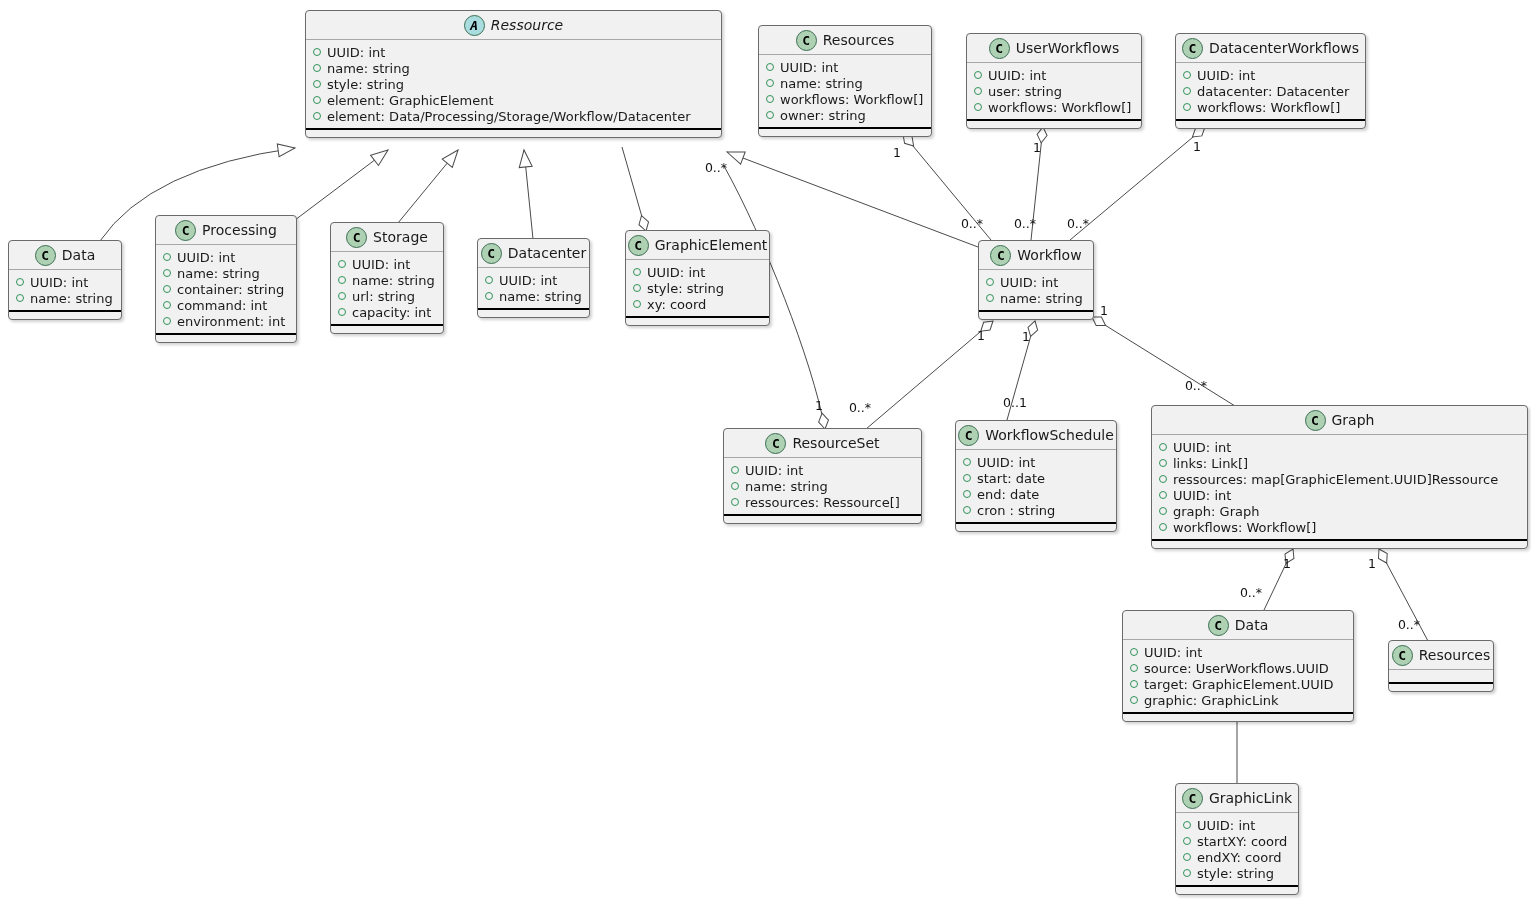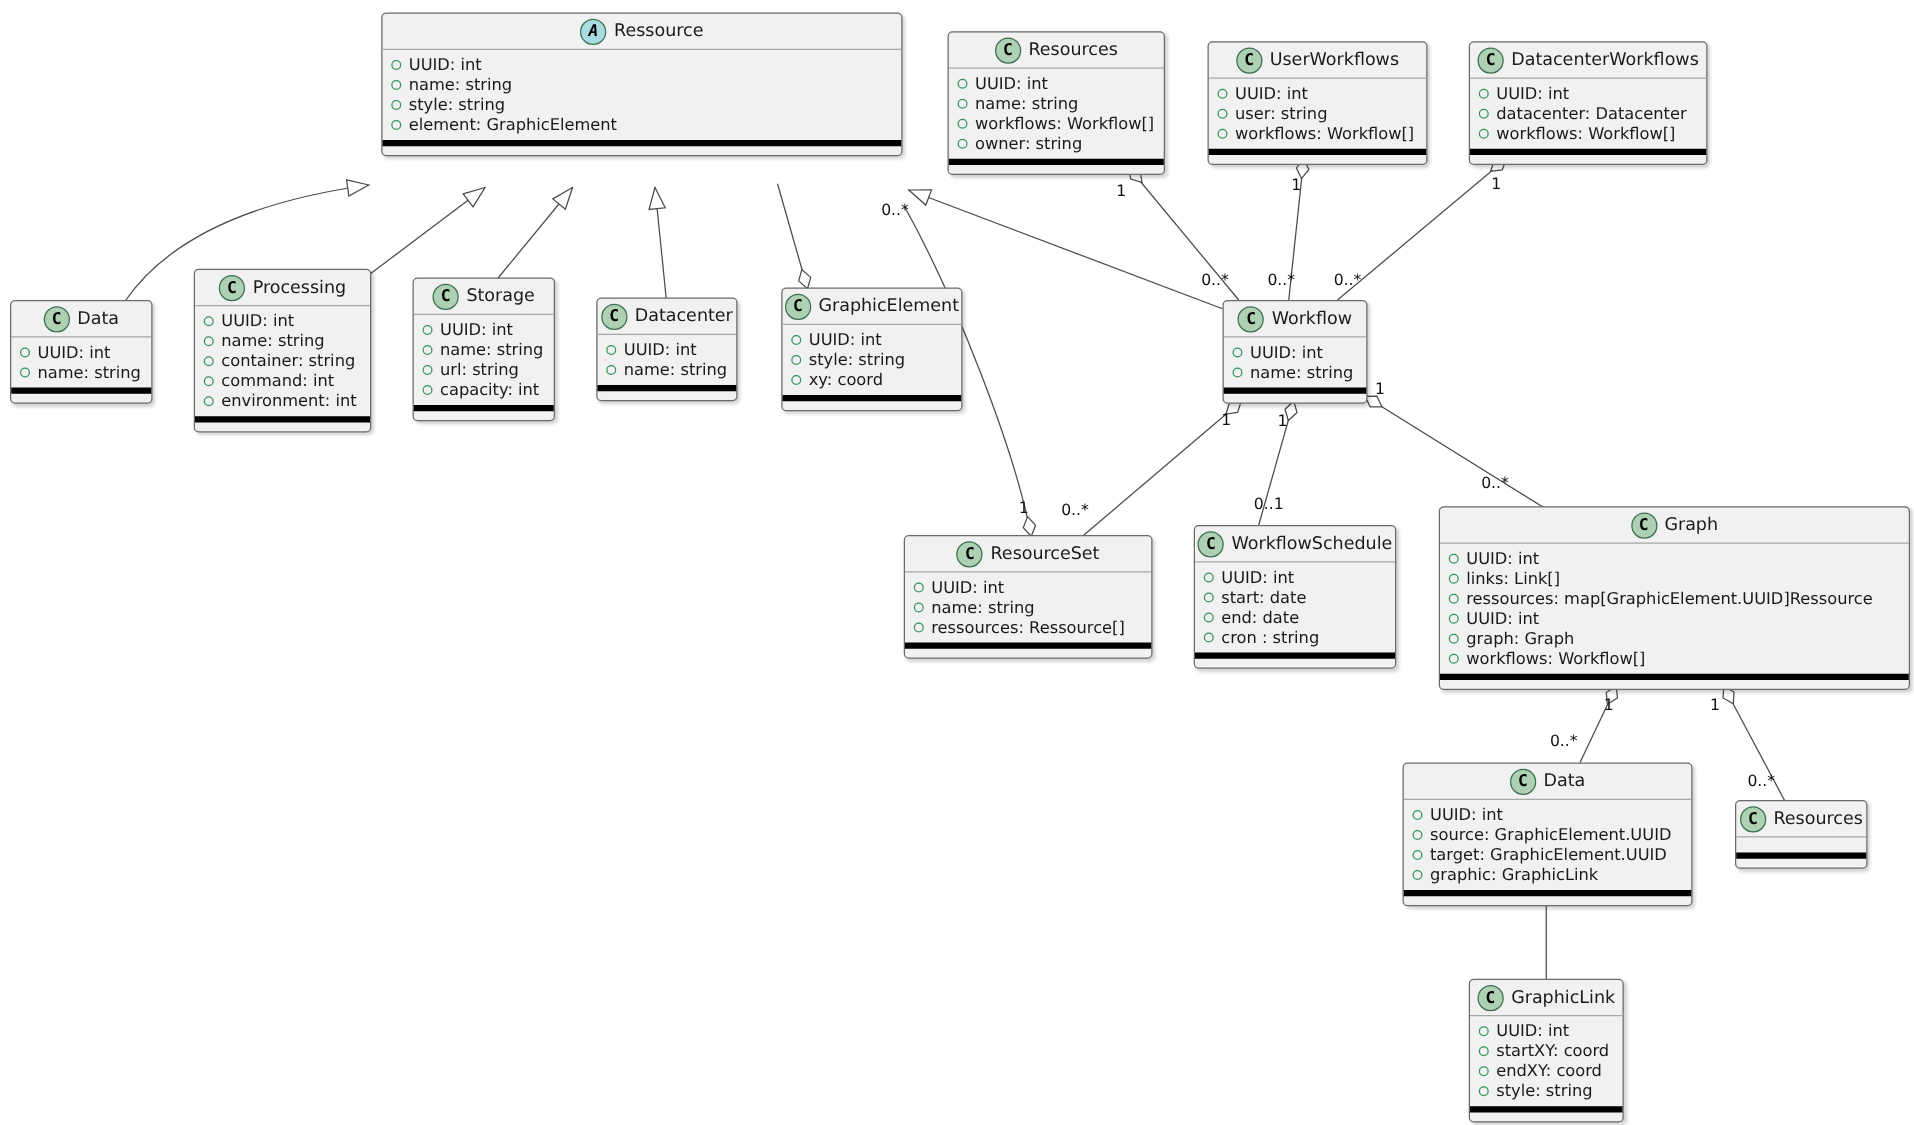--- a/index.html
+++ b/index.html
@@ -3,27 +3,27 @@
 <meta charset="utf-8">
 <style>
   html,body{margin:0;padding:0;background:#ffffff;}
   #canvas{position:relative;width:1531px;height:900px;background:#ffffff;overflow:hidden;
           font-family:"DejaVu Sans","Liberation Sans",sans-serif;color:#1a1a1a;}
   #edge-layer{position:absolute;left:0;top:0;width:1531px;height:900px;}
   .uml-class{position:absolute;background:#F1F1F1;border:1px solid #6b6b6b;border-radius:4px;
              box-shadow:2px 2px 3px rgba(0,0,0,.18);}
   .uml-title{display:flex;align-items:center;justify-content:center;gap:6px;
              padding:3px 8px;height:22px;border-bottom:1px solid #a7a7a7;font-size:14px;white-space:nowrap;}
-  .uml-class.abstract .cname{}
+  .uml-class.abstract .cname{font-style:italic;}
   .spot{flex:0 0 auto;width:19px;height:19px;border-radius:50%;background:#ADD1B2;border:1px solid #3b6e52;
         display:flex;align-items:center;justify-content:center;
         font-family:"DejaVu Sans Mono","Liberation Mono",monospace;font-weight:bold;font-size:13px;color:#000;}
   .spot-abstract{background:#A9DCDF;font-style:italic;}
   .cname{white-space:nowrap;}
-  .uml-attrs{padding:4px 7px;border-bottom:5px solid #000000;min-height:4px;}
+  .uml-attrs{padding:4px 7px;border-bottom:2px solid #000000;min-height:4px;}
   .uml-attr{display:flex;align-items:center;gap:6px;height:16px;font-size:13px;white-space:nowrap;}
   .vis-dot{flex:0 0 auto;width:6px;height:6px;border-radius:50%;border:1.5px solid #31945b;background:transparent;}
   .uml-methods{height:7px;}
   .edge-path{fill:none;stroke:#4a4a4a;stroke-width:1;}
   .deco{fill:#ffffff;stroke:#4a4a4a;stroke-width:1;}
   .mult{font-family:"DejaVu Sans","Liberation Sans",sans-serif;font-size:12.5px;fill:#111;}
 </style>
 </head>
 <body>
 
@@ -127,20 +127,24 @@
           <span>name: string</span>
         </div>
         <div class="uml-attr">
           <span class="vis-dot"></span>
           <span>style: string</span>
         </div>
         <div class="uml-attr">
           <span class="vis-dot"></span>
           <span>element: GraphicElement</span>
         </div>
+        <div class="uml-attr">
+          <span class="vis-dot"></span>
+          <span>element: Data/Processing/Storage/Workflow/Datacenter</span>
+        </div>
       </div>
       <div class="uml-methods"></div>
     </div>
     <div class="uml-class" style="left: 758px; top: 25px; width: 172px;">
       <div class="uml-title">
         <span class="spot">C</span>
         <span class="cname">Resources</span>
       </div>
       <div class="uml-attrs">
         <div class="uml-attr">
@@ -414,21 +418,21 @@
         <span class="spot">C</span>
         <span class="cname">Data</span>
       </div>
       <div class="uml-attrs">
         <div class="uml-attr">
           <span class="vis-dot"></span>
           <span>UUID: int</span>
         </div>
         <div class="uml-attr">
           <span class="vis-dot"></span>
-          <span>source: GraphicElement.UUID</span>
+          <span>source: UserWorkflows.UUID</span>
         </div>
         <div class="uml-attr">
           <span class="vis-dot"></span>
           <span>target: GraphicElement.UUID</span>
         </div>
         <div class="uml-attr">
           <span class="vis-dot"></span>
           <span>graphic: GraphicLink</span>
         </div>
       </div>

